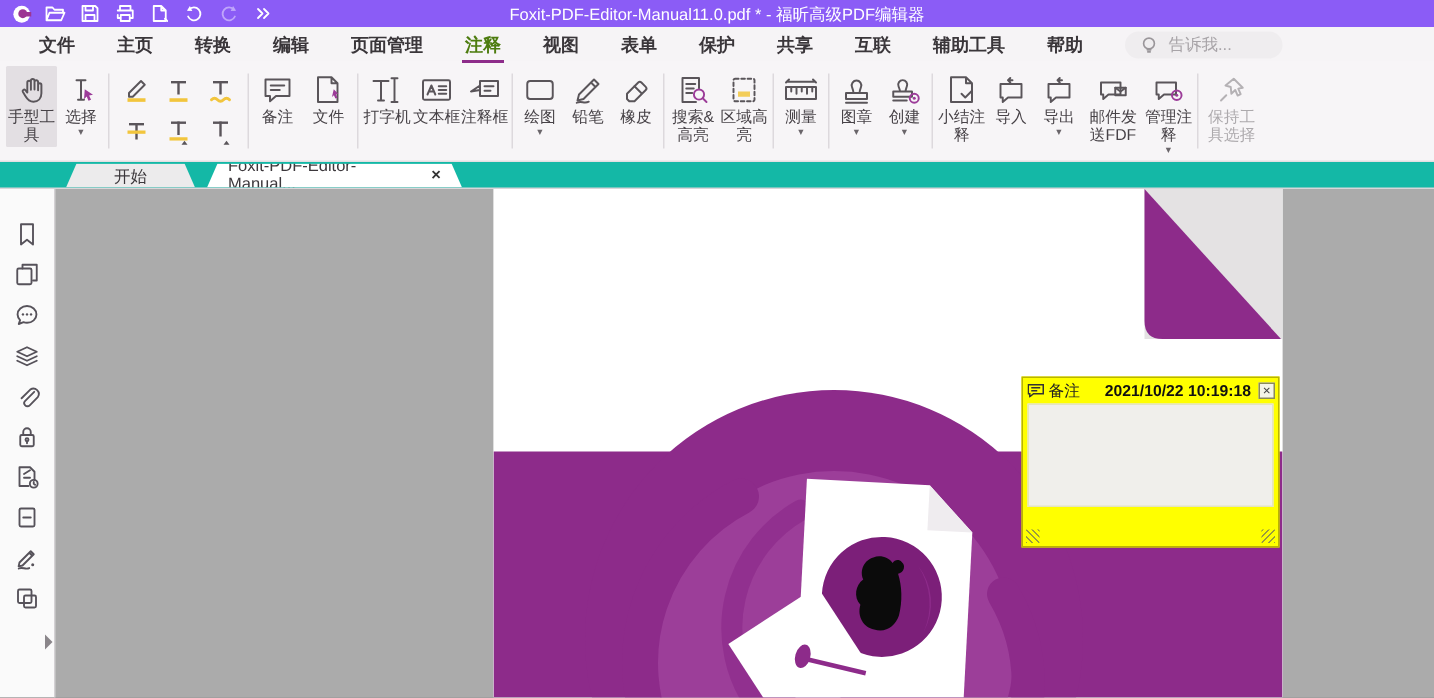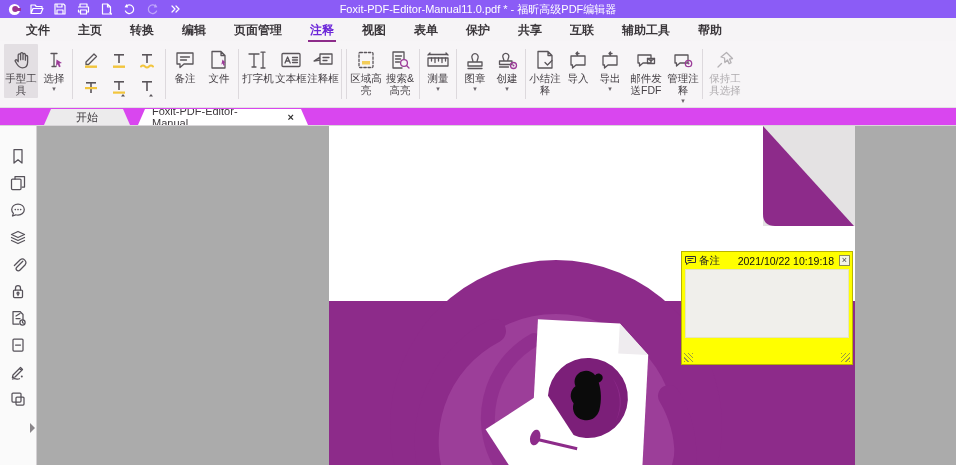--- a/index.html
+++ b/index.html
@@ -8,21 +8,21 @@
   
   .titlebar{height:18px;background:#8b5cf6;display:flex;align-items:center;color:#fff;position:relative;}
   .qat{display:flex;align-items:center;gap:7px;padding-left:6px;}
   .qat .qbtn{width:16px;height:14px;display:flex;align-items:center;justify-content:center;}
   .qbtn svg{display:block}
   .qbtn.dim{opacity:.45}
   .win-title{position:absolute;left:0;right:0;text-align:center;font-size:11px;color:#fff;pointer-events:none;}
   
   .menubar{height:23px;background:#f6f4f6;display:flex;align-items:center;padding-left:12px;gap:0;}
   .mtab{font-size:12px;font-weight:bold;color:#3a363a;padding:3px 14px 2px;cursor:default;position:relative;}
-  .mtab.active{color:#6d28d9;}
+  .mtab.active{color:#4d7c0f;}
   .mtab.active::after{content:"";position:absolute;left:12px;right:12px;bottom:-1px;height:2px;background:#8d2c8a;}
   .mb-search{display:flex;align-items:center;gap:5px;background:#efedef;border-radius:9px;padding:2px 10px;margin-left:14px;}
   .mb-search input{border:none;background:transparent;outline:none;font-size:11px;width:64px;color:#555;
        font-family:"Liberation Sans","DejaVu Sans",sans-serif;}
   .mb-search input::placeholder{color:#a8a4a8;}
   
   .ribbon{height:64px;background:#f7f5f7;border-bottom:1px solid #e2dfe2;display:flex;align-items:stretch;
        padding:2px 2px 0 4px;}
   .rgroup{display:flex;align-items:flex-start;}
   .rsep{width:1px;background:#ddd9dd;margin:6px 2px 8px;}
@@ -39,21 +39,21 @@
   
   .ic .st{fill:none;stroke:#5a555a;stroke-width:1.3;stroke-linecap:round;stroke-linejoin:round;}
   .ic .fl{fill:#5a555a;stroke:none;}
   .ic .ac{fill:none;stroke:#9c3c99;stroke-width:1.3;stroke-linecap:round;}
   .ic .acf{fill:#9c3c99;stroke:none;}
   .ic .yw{fill:#f2c53d;stroke:none;}
   .ic .yst{fill:none;stroke:#f2c53d;stroke-width:2;stroke-linecap:round;}
   .qic .st{fill:none;stroke:#fff;stroke-width:1.2;stroke-linecap:round;stroke-linejoin:round;}
   .qic .f{fill:#fff;stroke:none;}
   
-  .tabbar{height:17px;background:#d946ef;display:flex;align-items:flex-end;position:relative;border-bottom:1px solid #d9d6d9;}
+  .tabbar{height:17px;background:#14b8a6;display:flex;align-items:flex-end;position:relative;border-bottom:1px solid #d9d6d9;}
   .dtab{height:16px;display:flex;align-items:center;justify-content:center;font-size:11px;color:#3c383c;
        clip-path:polygon(7px 0,calc(100% - 7px) 0,100% 100%,0 100%);padding:0 14px;}
   .dtab.start{margin-left:44px;background:#ecebec;width:58px;}
   .dtab.active{background:#fff;margin-left:8px;width:142px;gap:10px;}
   .dtab .tclose{font-size:11px;font-weight:bold;color:#333;cursor:pointer;line-height:1;}
   
   .content{display:flex;height:344px;background:#ababab;}
   .sidebar{width:36px;background:#fafafa;border-right:1px solid #d4d1d4;display:flex;flex-direction:column;
        align-items:center;padding-top:20px;gap:7px;position:relative;flex:none;}
   .sitem{width:24px;height:20px;display:flex;align-items:center;justify-content:center;border-radius:3px;}
@@ -62,21 +62,21 @@
   .panel-handle{position:absolute;right:1px;top:297px;width:0;height:0;border-top:5px solid transparent;
        border-bottom:5px solid transparent;border-left:5px solid #8a868a;}
   .canvas{position:relative;flex:1;background:#ababab;overflow:hidden;}
   .page{position:absolute;left:292px;top:0;width:526px;height:344px;background:#fff;}
   .page svg{display:block}
   
   .note{position:absolute;left:644px;top:125px;width:172px;height:114px;background:#ffff00;
        border:1px solid #b9b400;box-sizing:border-box;font-size:10.5px;color:#111;}
   .note-h1{display:flex;align-items:center;height:15px;padding:1px 2px 0 3px;gap:3px;}
   .note-type{font-size:10.5px;color:#222;}
-  .note-time{margin-left:auto;font-weight:normal;font-size:10.5px;color:#111;}
+  .note-time{margin-left:auto;font-weight:bold;font-size:10.5px;color:#111;}
   .note-close{width:11px;height:11px;border:1px solid #8a8a5a;background:#f4f4e6;display:flex;align-items:center;
        justify-content:center;font-size:9px;line-height:1;color:#444;margin-left:2px;box-sizing:border-box;}
   .note-h2{display:flex;align-items:center;height:14px;padding:0 4px;}
   .note-author{font-weight:bold;font-size:10.5px;}
   .note-opts{margin-left:auto;font-size:10.5px;color:#222;display:flex;align-items:center;gap:3px;}
   .note-opts::after{content:"▾";font-size:7px;color:#333;}
   .note-body{margin:1px 3px 0;height:69px;background:#f0efeb;border:1px solid #e4e4c0;box-sizing:border-box;}
   .grip{position:absolute;bottom:2px;width:9px;height:9px;
        background:repeating-linear-gradient(135deg,#9a9a40 0 1px,transparent 1px 3px);}
   .grip.l{left:2px;transform:scaleX(-1);}
@@ -145,20 +145,27 @@
     <span class="mtab">编辑</span>
     <span class="mtab">页面管理</span>
     <span class="mtab active">注释</span>
     <span class="mtab">视图</span>
     <span class="mtab">表单</span>
     <span class="mtab">保护</span>
     <span class="mtab">共享</span>
     <span class="mtab">互联</span>
     <span class="mtab">辅助工具</span>
     <span class="mtab">帮助</span>
+    <div class="mb-search">
+      <svg width="12" height="12" viewBox="0 0 12 12">
+          <circle cx="6" cy="5" r="3.6" fill="none" stroke="#9a969a" stroke-width="1.1"></circle>
+          <path d="M4.8 9.2h2.4M5.2 10.6h1.6" stroke="#9a969a" stroke-width="1.1" fill="none" stroke-linecap="round"></path>
+        </svg>
+      <input type="text" placeholder="告诉我..." style="">
+    </div>
   </div>
 
   <div class="ribbon">
 
     <div class="rgroup">
       <div class="rbtn selected w34">
         <span class="ricon ic">
           <svg width="22" height="22" viewBox="0 0 22 22">
               <path class="st" d="M8.2 12.5V6a1.2 1.2 0 0 1 2.4 0v4.8M10.6 10.6V4.9a1.2 1.2 0 0 1 2.4 0v5.7M13 10.6V5.7a1.2 1.2 0 0 1 2.4 0v5.5M15.4 11.2V7.6a1.1 1.1 0 0 1 2.2 0v5.6c0 3.4-2.1 5.6-5.3 5.6-2.7 0-3.9-1.3-5.4-3.8l-1.7-2.8c-.5-.9.8-2 1.6-1.2l1.4 1.7"></path>
             </svg>
@@ -267,42 +274,70 @@
           <svg width="24" height="22" viewBox="0 0 24 22">
               <path class="st" d="M9 5h12v10H9zM9 8L3 12l6-1"></path>
               <path class="st" d="M12 8.5h6M12 11.5h4"></path>
             </svg>
         </span>
         <span class="rlabel">注释框</span>
       </div>
     </div>
     <div class="rsep"></div>
 
-    <div class="rsep"></div>
-
-    <div class="rgroup">
-      <div class="rbtn w34">
-        <span class="ricon ic">
-          <svg width="22" height="22" viewBox="0 0 22 22">
-              <rect x="4" y="3.5" width="14" height="15" rx="1" class="st" stroke-dasharray="2.4 1.8"></rect>
-              <rect x="7" y="12" width="8" height="3.5" class="yw" opacity=".85"></rect>
-            </svg>
-        </span>
-        <span class="rlabel">区域高亮</span>
-      </div>
+    <div class="rgroup">
+      <div class="rbtn dd w28">
+        <span class="ricon ic">
+          <svg width="24" height="22" viewBox="0 0 24 22">
+              <rect x="3.5" y="5" width="17" height="12" rx="2" class="st"></rect>
+            </svg>
+        </span>
+        <span class="rlabel">绘图</span>
+      </div>
+      <div class="rbtn w28">
+        <span class="ricon ic">
+          <svg width="22" height="22" viewBox="0 0 22 22">
+              <path class="st" d="M4 18l1-4L15 4l3 3L8 17l-4 1zM13 6l3 3"></path>
+              <path class="st" d="M3.5 19.5c3-1.5 5 .8 8-.7"></path>
+            </svg>
+        </span>
+        <span class="rlabel">铅笔</span>
+      </div>
+      <div class="rbtn w28">
+        <span class="ricon ic">
+          <svg width="22" height="22" viewBox="0 0 22 22">
+              <path class="st" d="M5 13.5L12.5 6a1.5 1.5 0 0 1 2.1 0l2.9 2.9a1.5 1.5 0 0 1 0 2.1L10 18.5H6.5L5 17z"></path>
+              <path class="st" d="M10 8.5l4.5 4.5"></path>
+            </svg>
+        </span>
+        <span class="rlabel">橡皮</span>
+      </div>
+    </div>
+    <div class="rsep"></div>
+
+    <div class="rgroup">
       <div class="rbtn w34">
         <span class="ricon ic">
           <svg width="22" height="22" viewBox="0 0 22 22">
               <path class="st" d="M4 3h11v7M4 3v16h9"></path>
               <path class="st" d="M6.5 7h6M6.5 10h5M6.5 13h4"></path>
               <circle cx="15" cy="14" r="3.4" class="ac"></circle>
               <path class="ac" d="M17.5 16.5L20 19"></path>
             </svg>
         </span>
         <span class="rlabel">搜索&amp;高亮</span>
+      </div>
+      <div class="rbtn w34">
+        <span class="ricon ic">
+          <svg width="22" height="22" viewBox="0 0 22 22">
+              <rect x="4" y="3.5" width="14" height="15" rx="1" class="st" stroke-dasharray="2.4 1.8"></rect>
+              <rect x="7" y="12" width="8" height="3.5" class="yw" opacity=".85"></rect>
+            </svg>
+        </span>
+        <span class="rlabel">区域高亮</span>
       </div>
     </div>
     <div class="rsep"></div>
 
     <div class="rgroup">
       <div class="rbtn dd w28">
         <span class="ricon ic">
           <svg width="26" height="22" viewBox="0 0 26 22">
               <path class="st" d="M3 6l2-2M23 6l-2-2M4 5.5h18"></path>
               <rect x="3" y="9" width="20" height="8" class="st"></rect>

